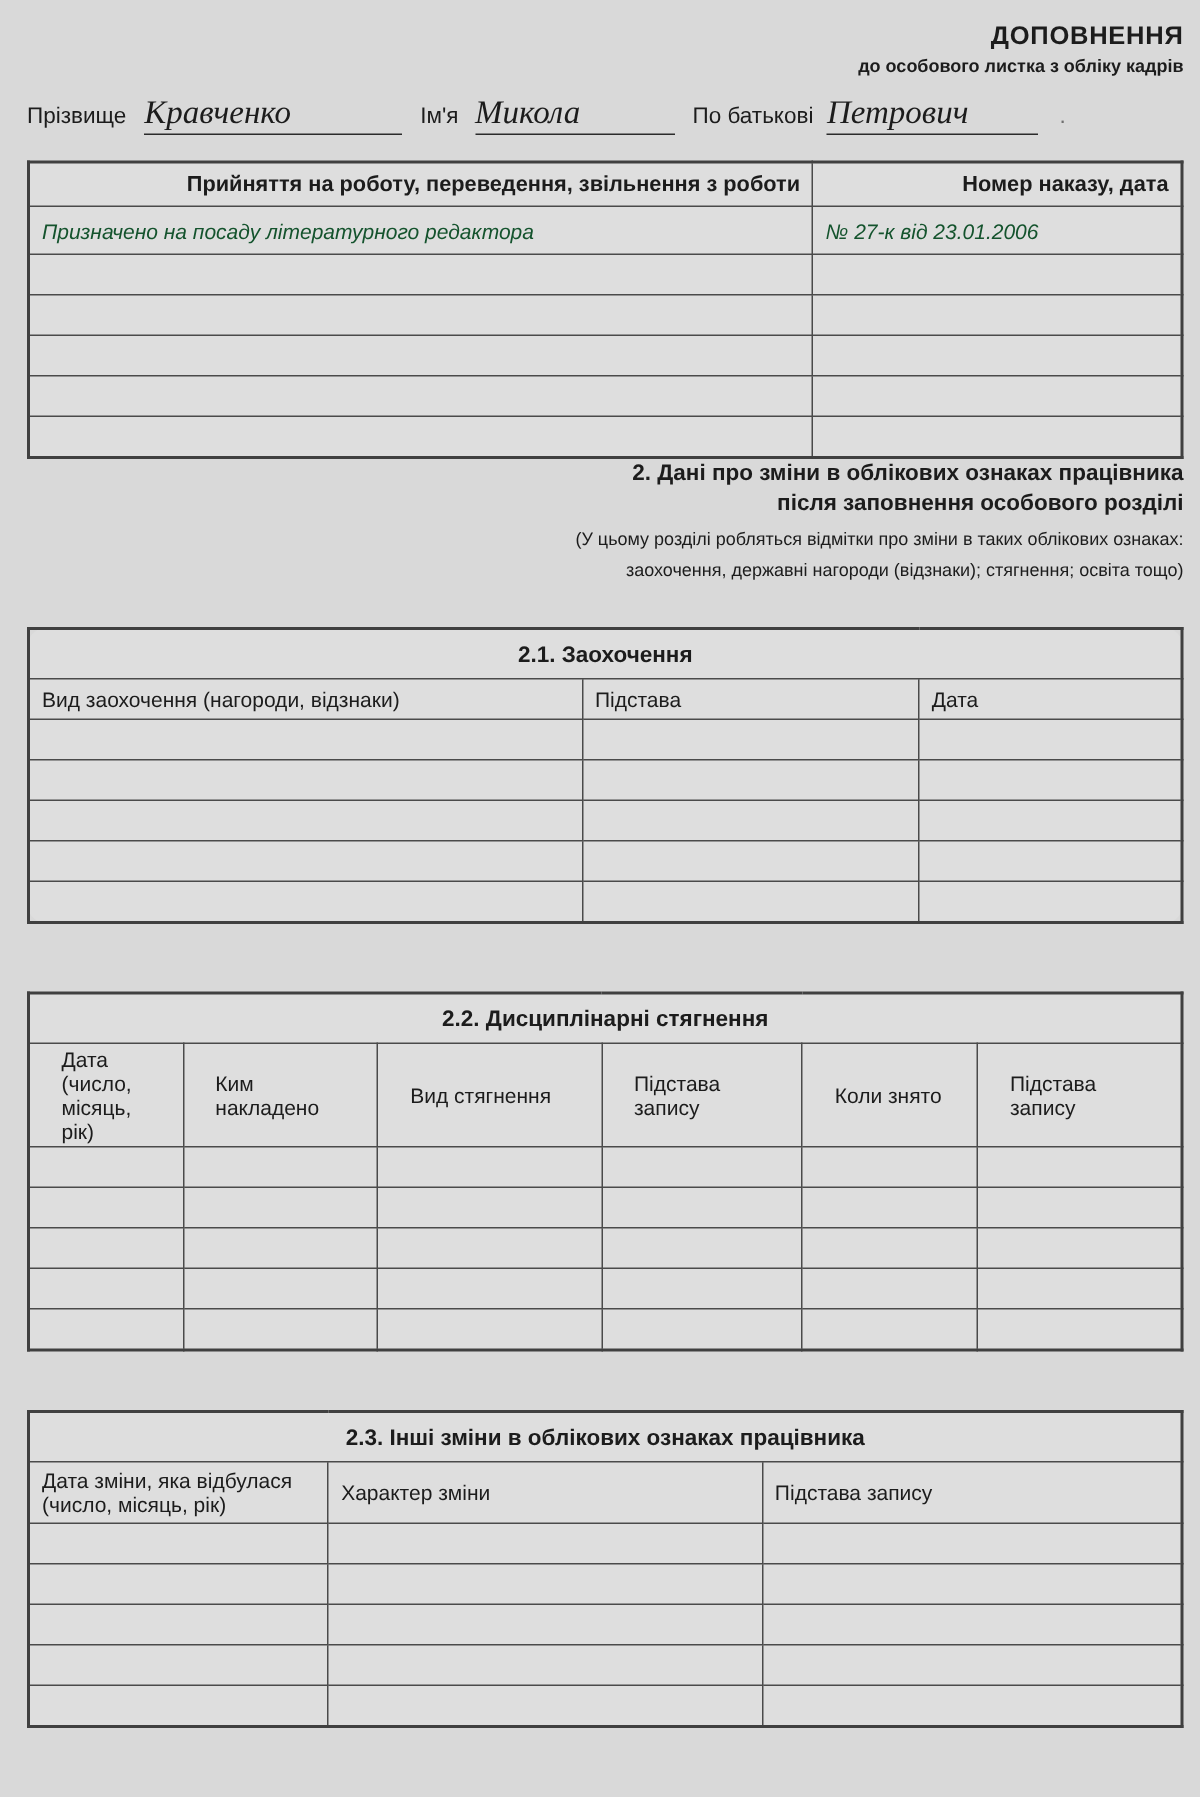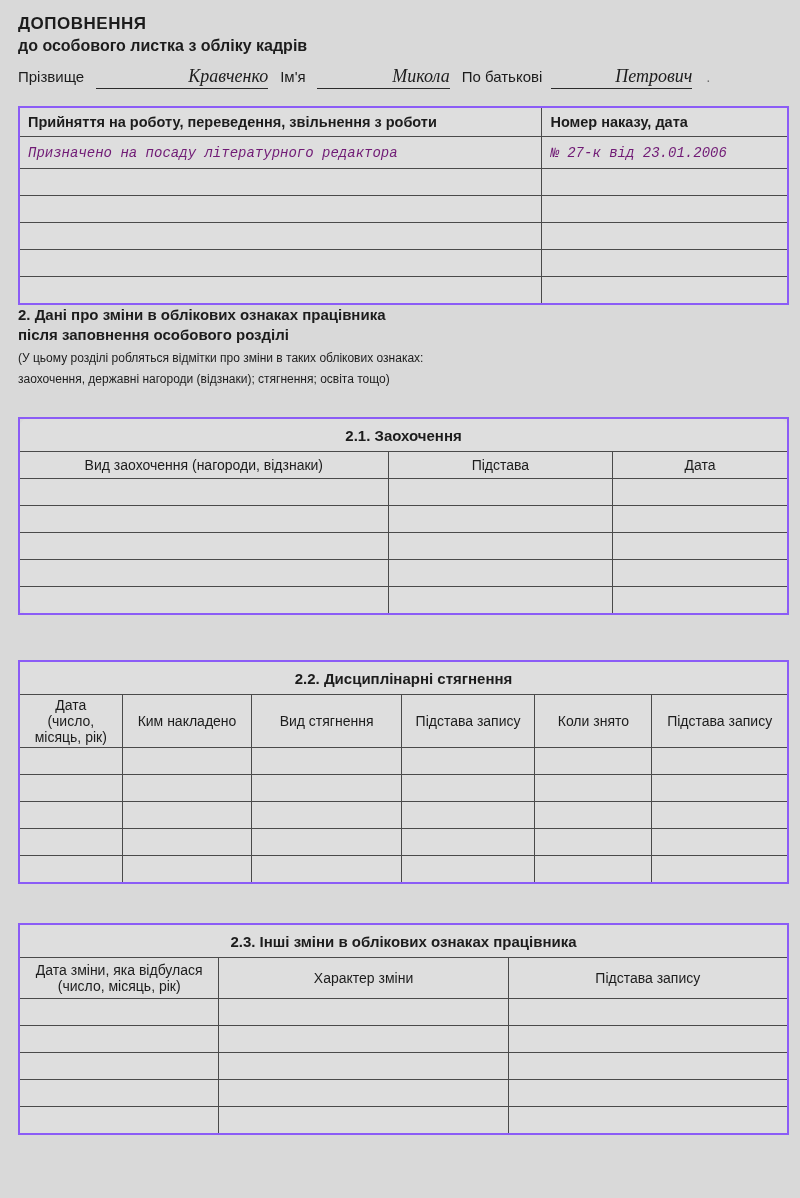--- a/index.html
+++ b/index.html
@@ -4,98 +4,98 @@
 <style>
   html,body{margin:0;padding:0;}
   body{
     width:800px;height:1198px;
     background:#d9d9d9;
     font-family:"Liberation Sans", sans-serif;
     color:#1c1c1c;
     overflow:hidden;
   }
   .sheet{width:771px;margin:0 0 0 18px;}
-  .center{text-align:left;}
+  .center{text-align:right;}
 
   .doc-title{
     padding-top:14px;
     font-size:17px;font-weight:bold;letter-spacing:.5px;
   }
   .doc-subtitle{
     margin-top:3px;
-    font-size:16px;font-weight:bold;
+    font-size:12px;font-weight:bold;
   }
 
   .name-row{
     margin-top:11px;
     display:flex;align-items:baseline;
     font-size:15px;
   }
   .field{
     border-bottom:1.5px solid #2b2b2b;
-    text-align:right;
+    text-align:left;
     font-family:"Liberation Serif", serif;
     font-style:italic;
-    font-size:18px;
+    font-size:22px;
     padding-bottom:1px;
   }
   .f1{width:172px;margin-left:12px;}
   .f2{width:133px;margin-left:11px;}
   .f3{width:141px;margin-left:9px;}
   .lbl{white-space:nowrap;}
   .lbl.mid{margin-left:12px;}
   .dot{margin-left:14px;color:#6f6f6f;}
 
   .sec1-heading{
     margin-top:25px;
     font-size:15px;font-weight:bold;
   }
 
   table{
     border-collapse:collapse;
     table-layout:fixed;
     width:771px;
-    border:2px solid #8b5cf6;
+    border:2px solid #404040;
     background:#dedede;
   }
   td,th{
     border:1px solid #4a4a4a;
     padding:2px 8px;
     font-weight:normal;
     overflow:hidden;
   }
   .t1{margin-top:17px;}
   .t1 th{height:24px;font-size:14.5px;font-weight:bold;}
   .t1 td{height:22px;font-size:14px;}
   .t1 .entry td{height:27px;}
 
   .hand{
-    font-family:Liberation Mono, monospace;
+    font-family:Liberation Sans, sans-serif;
     font-style:italic;
     font-size:17px;
-    color:#701a75;
+    color:#14532d;
   }
 
   .sec2-heading{
     font-size:15px;font-weight:bold;line-height:20px;
   }
   .sec2-note{
     margin-top:3px;
     font-size:12px;line-height:21px;
   }
 
   .subtable .title-row td{
     height:28px;font-size:15px;font-weight:bold;text-align:center;
   }
-  .subtable th{font-size:14px;text-align:center;}
+  .subtable th{font-size:14px;text-align:left;}
   .subtable td{height:22px;font-size:14px;}
   .t21{margin-top:27px;border-radius:14px;}
   .t21 th{height:22px;}
   .t22{margin-top:45px;}
-  .t22 th{height:36px;padding:2px 11px;}
+  .t22 th{height:36px;padding:2px 21px;}
   .t23{margin-top:39px;}
   .t23 th{height:36px;}
 </style>
 </head>
 <body>
 
 <div class="sheet">
 
   <div class="center doc-title">ДОПОВНЕННЯ</div>
   <div class="center doc-subtitle">до особового листка з обліку кадрів</div>

